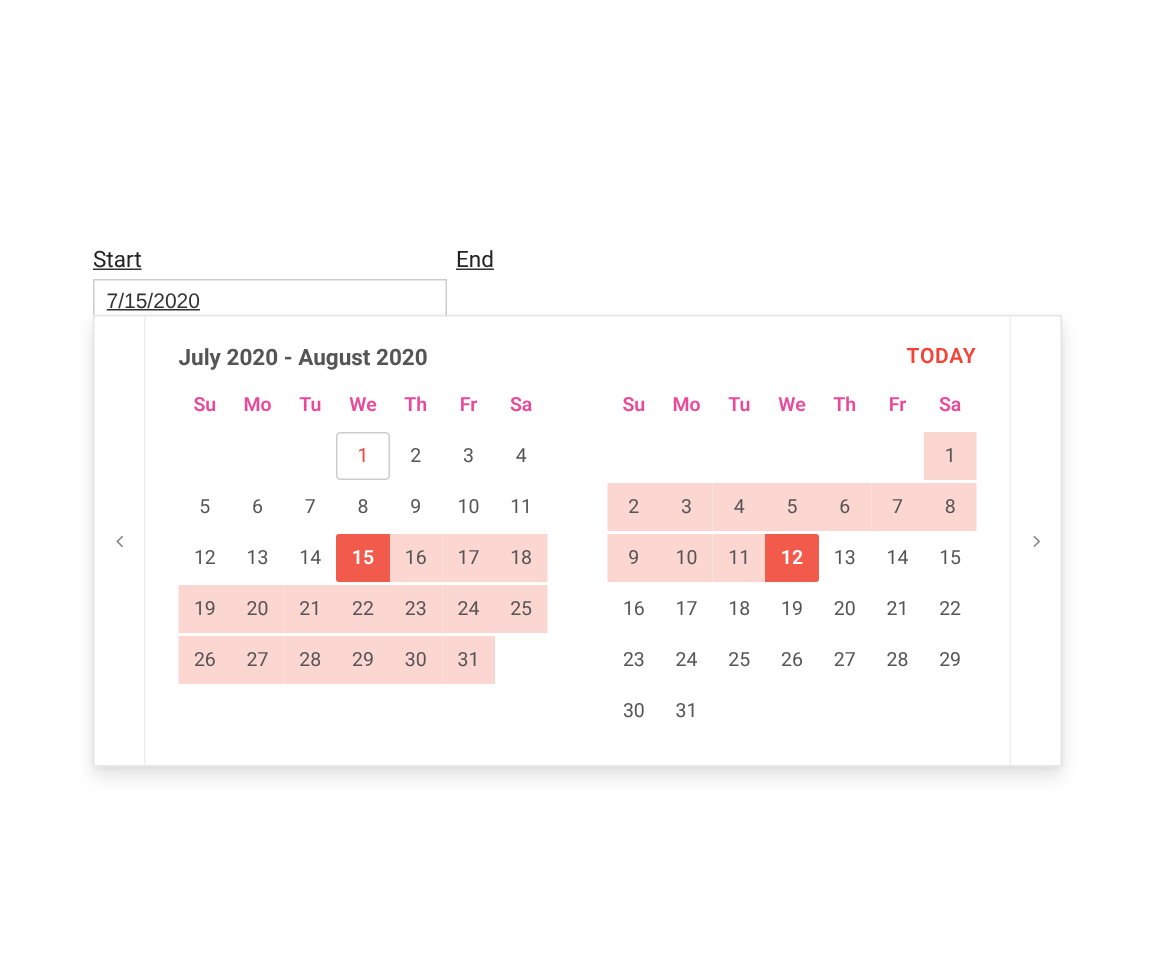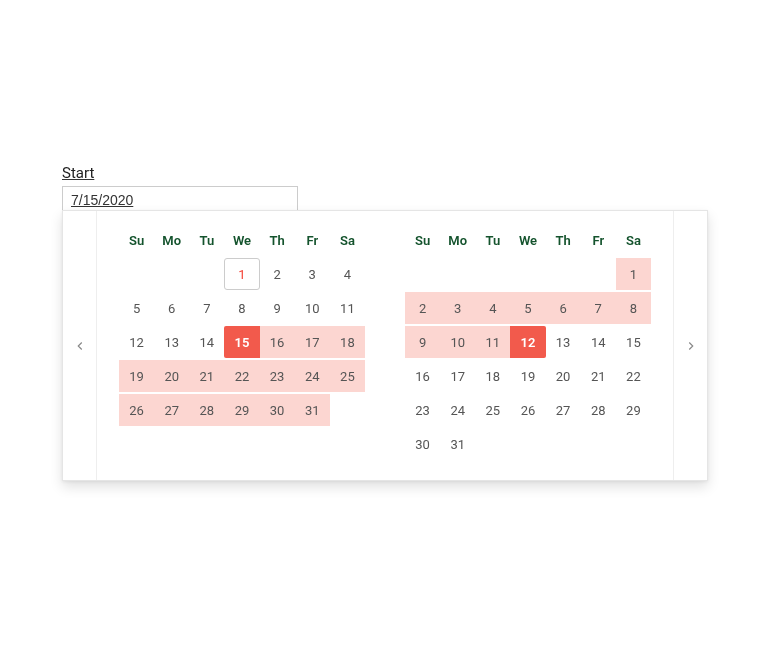--- a/index.html
+++ b/index.html
@@ -93,21 +93,21 @@
   .weekdays {
     display: grid;
     grid-template-columns: repeat(7, 1fr);
     gap: 0;
     margin-bottom: 6px;
   }
   .weekday {
     text-align: center;
     font-size: 13px;
     font-weight: 600;
-    color: #14532d;
+    color: #ec4899;
     padding: 4px 0;
   }
   .days {
     display: grid;
     grid-template-columns: repeat(7, 1fr);
     gap: 2px 0;
   }
   .day {
     height: 32px;
     display: flex;
@@ -141,32 +141,37 @@
 <body>
 
 <div class="stage">
 
   <div class="fields">
     <div class="field-group">
       <label class="field-label">Start</label>
       <input class="field-input" type="text" value="7/15/2020" style="">
     </div>
     <div class="field-group">
+      <label class="field-label">End</label>
     </div>
   </div>
 
   <div class="popup">
 
     <div class="nav-col left">
       <svg class="nav-chevron" viewBox="0 0 24 24" fill="none" stroke="currentColor" stroke-width="2">
         <polyline points="15 18 9 12 15 6"></polyline>
       </svg>
     </div>
 
     <div class="months-wrap">
+      <div class="header-row">
+        <div class="range-title">July 2020 - August 2020</div>
+        <div class="today-btn">TODAY</div>
+      </div>
       <div class="months" id="months">
           <div class="month">
             <div class="weekdays">
               <div class="weekday">Su</div>
               <div class="weekday">Mo</div>
               <div class="weekday">Tu</div>
               <div class="weekday">We</div>
               <div class="weekday">Th</div>
               <div class="weekday">Fr</div>
               <div class="weekday">Sa</div>

